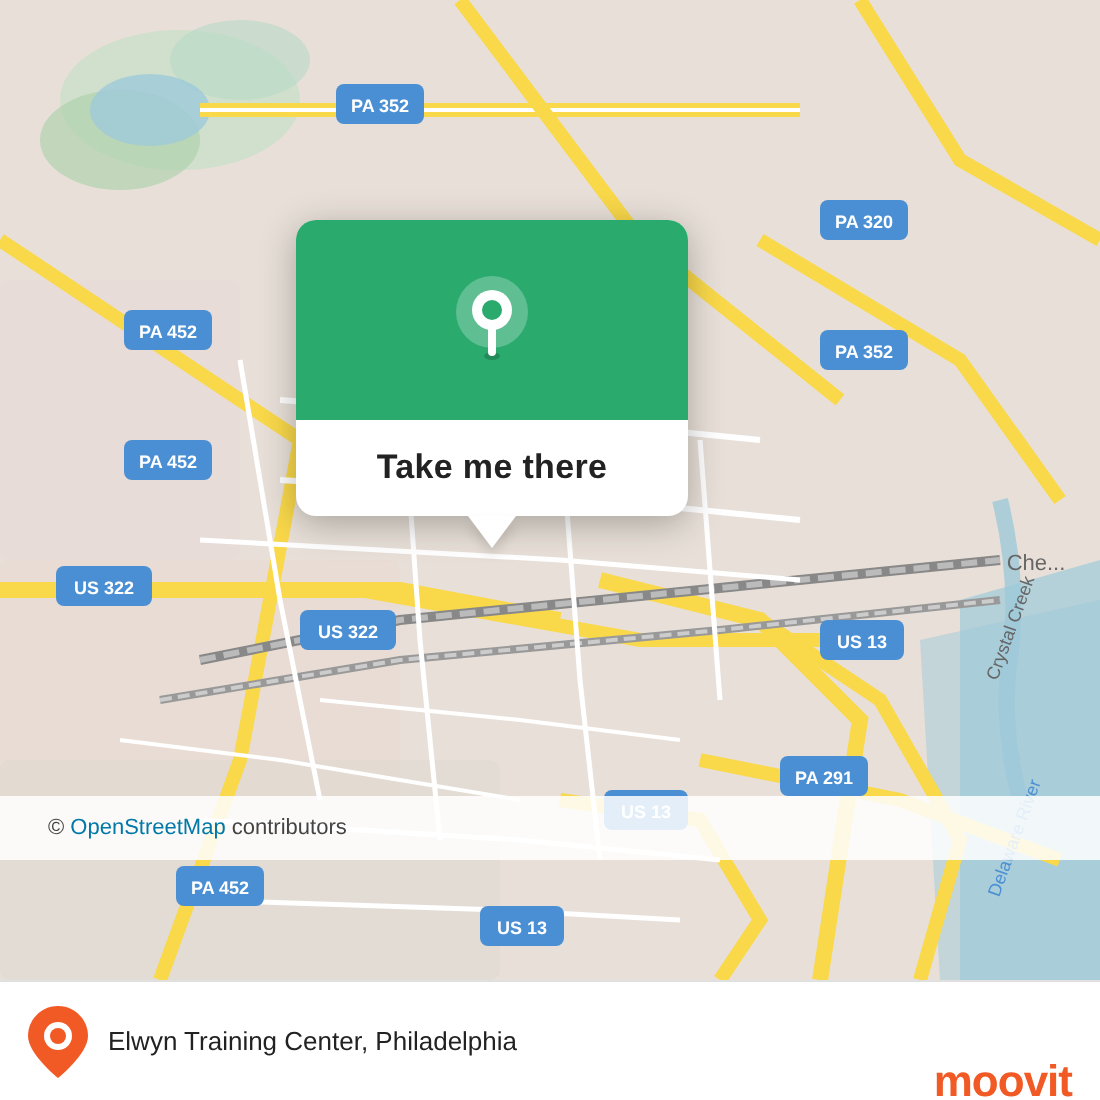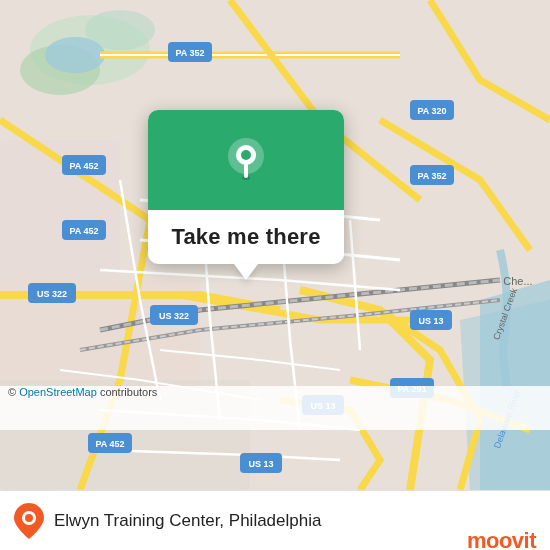--- a/index.html
+++ b/index.html
@@ -62,21 +62,21 @@
     #popup-label-area {
       width: 100%;
       padding: 14px 10px 14px 10px;
       display: flex;
       justify-content: center;
       align-items: center;
       border-radius: 0 0 10px 10px;
     }
 
     #take-me-there-btn {
-      font-size: 22px;
+      font-size: 17px;
       font-weight: 600;
       color: #222;
       background: none;
       border: none;
       cursor: pointer;
       letter-spacing: 0.01em;
     }
 
     
     #popup-card::after {
@@ -87,27 +87,28 @@
       transform: translateX(-50%);
       border-left: 12px solid transparent;
       border-right: 12px solid transparent;
       border-top: 16px solid #fff;
       filter: drop-shadow(0 4px 3px rgba(0,0,0,0.13));
     }
 
     
     #attribution-bar {
       width: 550px;
-      height: 44px;
+      height: 32px;
       background: rgba(255,255,255,0.85);
       position: absolute;
       bottom: 60px;
       left: 0;
       display: flex;
-      padding-left: 8px;
+      align-items: center;
+      padding-left: 24px;
       font-size: 11px;
       color: #444;
       z-index: 5;
     }
 
     
     #footer-bar {
       width: 550px;
       height: 60px;
       background: #fff;
@@ -122,21 +123,21 @@
     }
 
     #footer-location-icon {
       width: 30px;
       height: 36px;
       margin-right: 10px;
       flex-shrink: 0;
     }
 
     #footer-text {
-      font-size: 17px;
+      font-size: 13px;
       color: #222;
       font-weight: 400;
     }
 
     #moovit-logo {
       margin-left: auto;
       display: flex;
       align-items: center;
       font-size: 22px;
       font-weight: 700;

